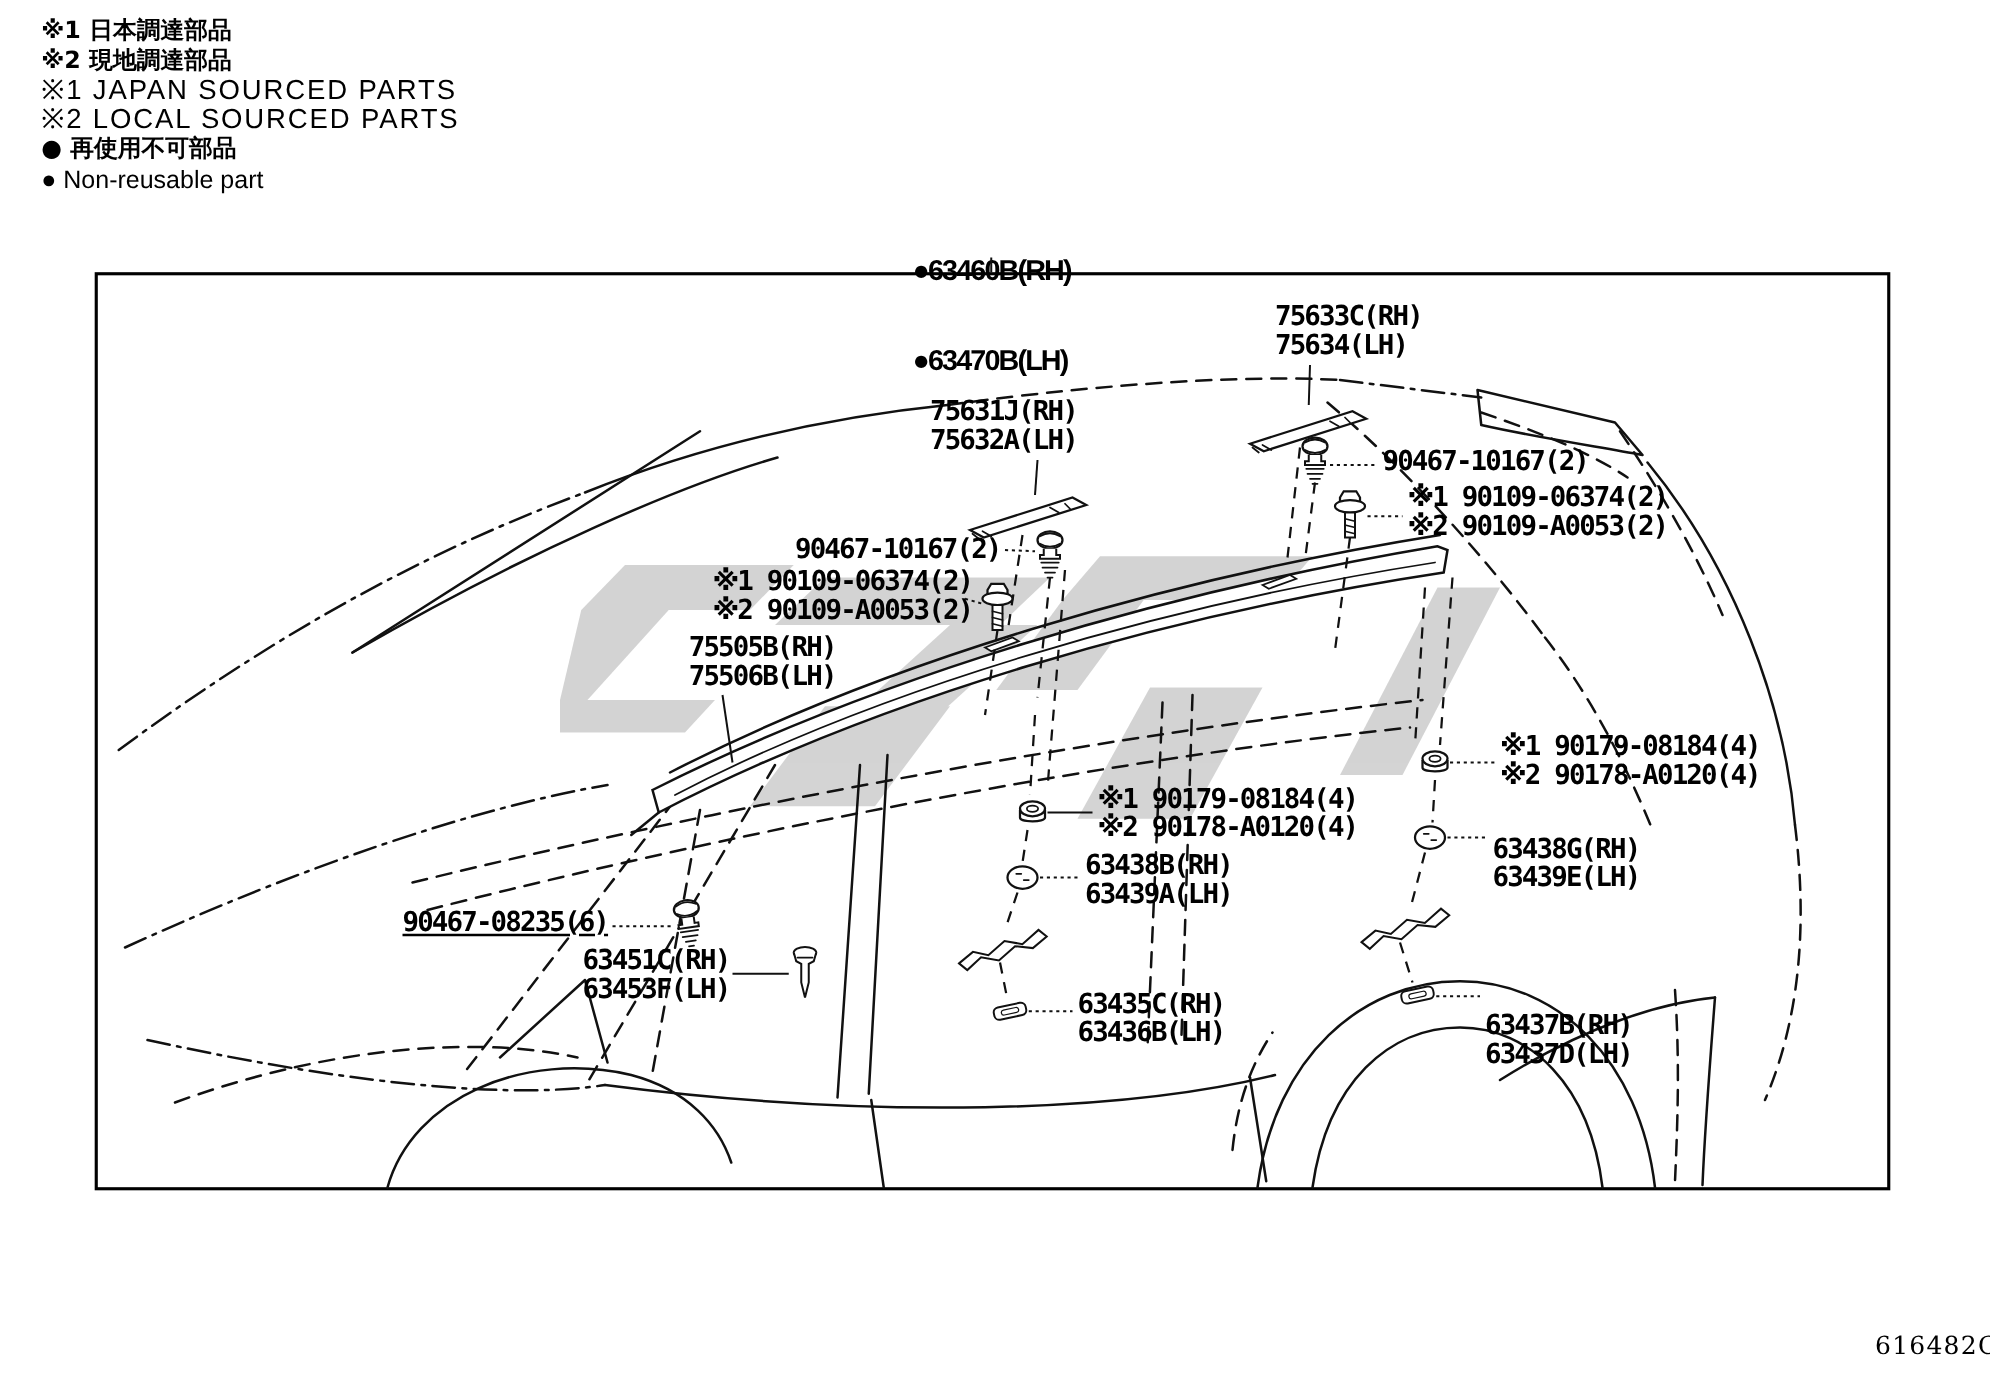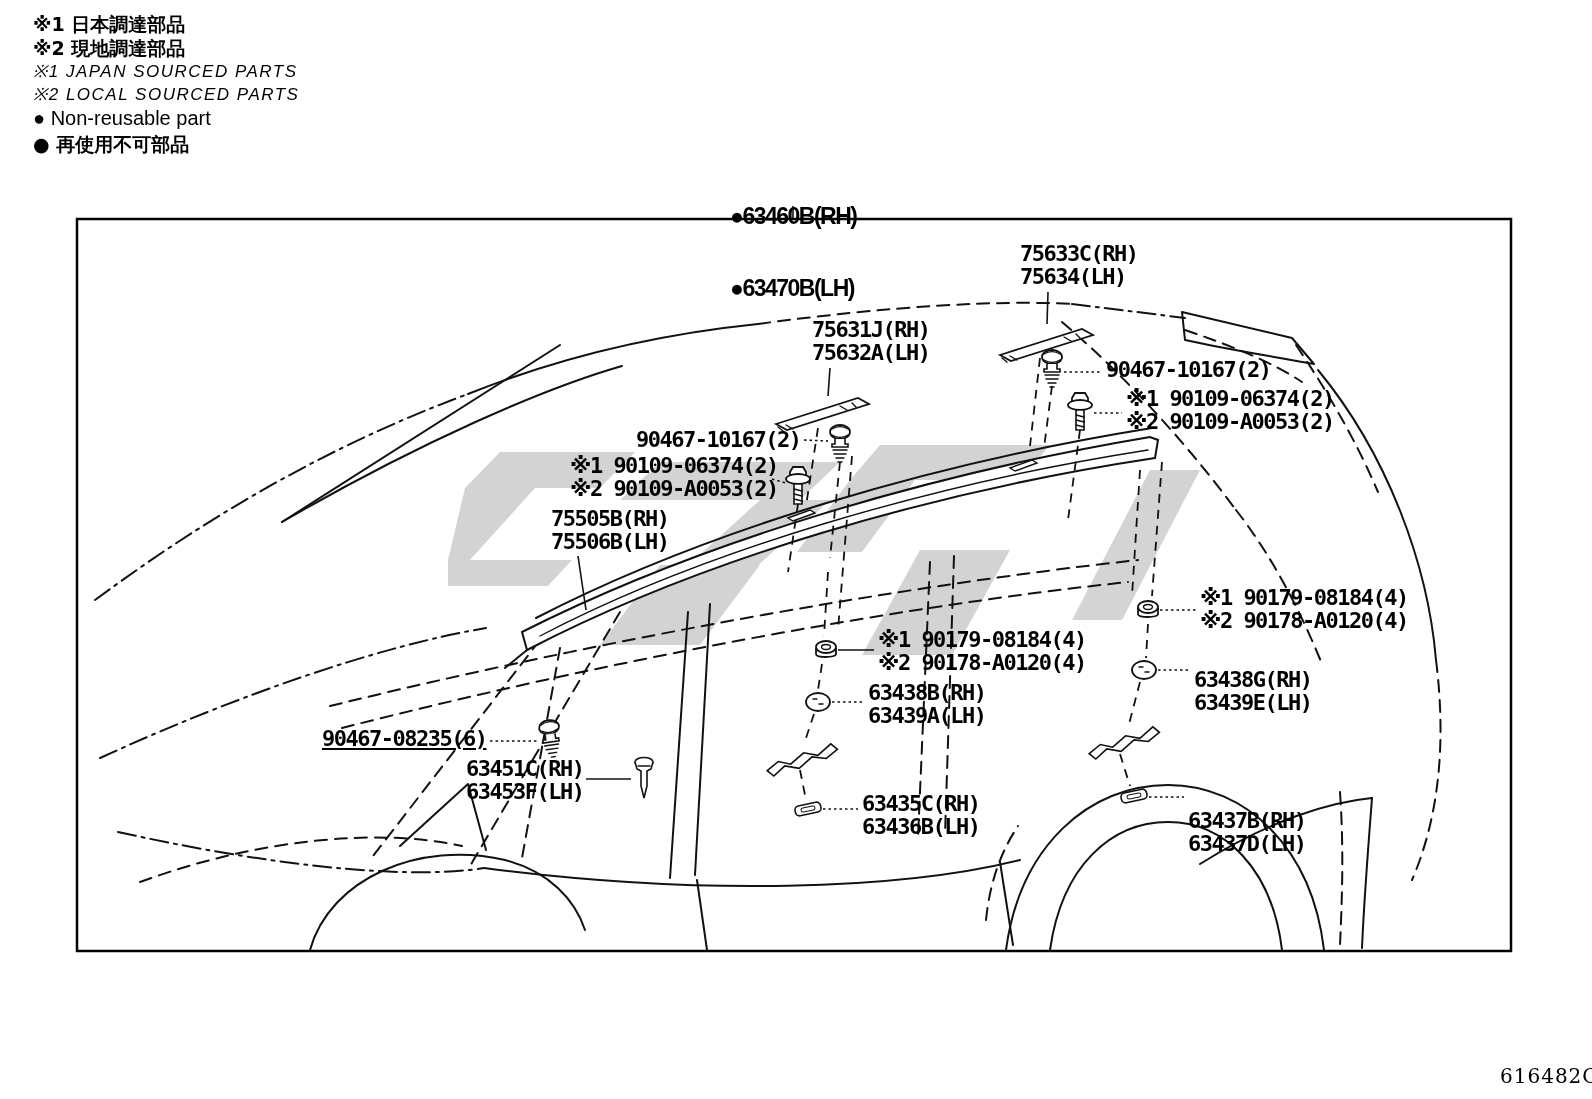--- a/index.html
+++ b/index.html
@@ -2,21 +2,21 @@
 <html><head>
 <meta charset="utf-8">
 <style>
   html,body{margin:0;padding:0;background:#ffffff;}
   body{position:relative;width:1592px;height:1099px;overflow:hidden;
        font-family:"Liberation Sans",sans-serif;color:#000;}
   
   .legend{position:absolute;left:33px;top:12px;}
   .legend-row{white-space:pre;}
   .legend-row.jp{font-family:"DejaVu Sans",sans-serif;font-size:19px;line-height:24px;font-weight:600;}
-  .legend-row.en{font-family:"Liberation Sans",sans-serif;font-size:17px;line-height:23px;letter-spacing:1.5px;font-style:italic;}
+  .legend-row.en{font-family:"Liberation Sans",sans-serif;font-size:22px;line-height:23px;letter-spacing:1.5px;}
   .legend-row.bjp{font-family:"DejaVu Sans",sans-serif;font-size:19px;line-height:26px;font-weight:600;}
   .legend-row.ben{font-family:"Liberation Sans",sans-serif;font-size:20px;line-height:25px;}
   
   .part-label{position:absolute;font-family:"DejaVu Sans Mono","DejaVu Sans",monospace;
               font-weight:bold;font-size:22px;line-height:23px;letter-spacing:-1.5px;
               white-space:pre;color:#000;}
   .main-label{position:absolute;left:730px;top:156px;
               font-family:Liberation Sans, sans-serif;
               font-weight:bold;font-size:23px;line-height:24px;letter-spacing:-1.5px;white-space:pre;}
   .doc-number{position:absolute;left:1500px;top:1064px;
@@ -26,22 +26,22 @@
   .thin{stroke:#111;fill:none;stroke-width:1.4;stroke-linecap:round;}
 </style>
 </head>
 <body>
 
 <div class="legend">
   <div class="legend-row jp">※1 日本調達部品</div>
   <div class="legend-row jp">※2 現地調達部品</div>
   <div class="legend-row en">※1 JAPAN SOURCED PARTS</div>
   <div class="legend-row en">※2 LOCAL SOURCED PARTS</div>
+  <div class="legend-row bjp">● 再使用不可部品</div>
   <div class="legend-row ben">● Non-reusable part</div>
-  <div class="legend-row bjp">● 再使用不可部品</div>
 </div>
 
 <div class="main-label">
   <div>●63460B(RH)</div>
   <div>●63470B(LH)</div>
 </div>
 
 <svg width="1592" height="1099" viewBox="0 0 1592 1099">
   <defs>
     <g id="g-clip">
@@ -203,21 +203,21 @@
     <path stroke-dasharray="2.5 3" d="M1160,610 L1196,610"></path>
     <path stroke-dasharray="2.5 3" d="M1158,670 L1188,670"></path>
     <path stroke-dasharray="2.5 3" d="M490,741 L538,741"></path>
     <path stroke-dasharray="2.5 3" d="M823,809 L858,809"></path>
     <path stroke-dasharray="2.5 3" d="M1149,797 L1184,797"></path>
   </g>
 </svg>
 
 <div style="position:absolute;left:0;top:0;width:1592px;height:964px;pointer-events:none;">
     <div class="part-label" style="left: 1020px; top: 242px;"><div>75633C(RH)</div><div>75634(LH)</div></div>
-    <div class="part-label" style="left: 812px; top: 318px;"><div>75631J(RH)</div><div>75632A(LH)</div></div>
+    <div class="part-label" style="left: 744px; top: 318px;"><div>75631J(RH)</div><div>75632A(LH)</div></div>
     <div class="part-label" style="left: 1106px; top: 358px;"><div>90467-10167(2)</div></div>
     <div class="part-label" style="left: 1126px; top: 387px;"><div>※1 90109-06374(2)</div><div>※2 90109-A0053(2)</div></div>
     <div class="part-label" style="left: 636px; top: 428px;"><div>90467-10167(2)</div></div>
     <div class="part-label" style="left: 570px; top: 454px;"><div>※1 90109-06374(2)</div><div>※2 90109-A0053(2)</div></div>
     <div class="part-label" style="left: 551px; top: 507px;"><div>75505B(RH)</div><div>75506B(LH)</div></div>
     <div class="part-label" style="left: 878px; top: 628px;"><div>※1 90179-08184(4)</div><div>※2 90178-A0120(4)</div></div>
     <div class="part-label" style="left: 868px; top: 681px;"><div>63438B(RH)</div><div>63439A(LH)</div></div>
     <div class="part-label" style="left: 1200px; top: 586px;"><div>※1 90179-08184(4)</div><div>※2 90178-A0120(4)</div></div>
     <div class="part-label" style="left: 1194px; top: 644px; margin-top: 24px;"><div>63438G(RH)</div><div>63439E(LH)</div></div>
     <div class="part-label" style="left: 322px; top: 727px; text-decoration: underline;"><div>90467-08235(6)</div></div>

